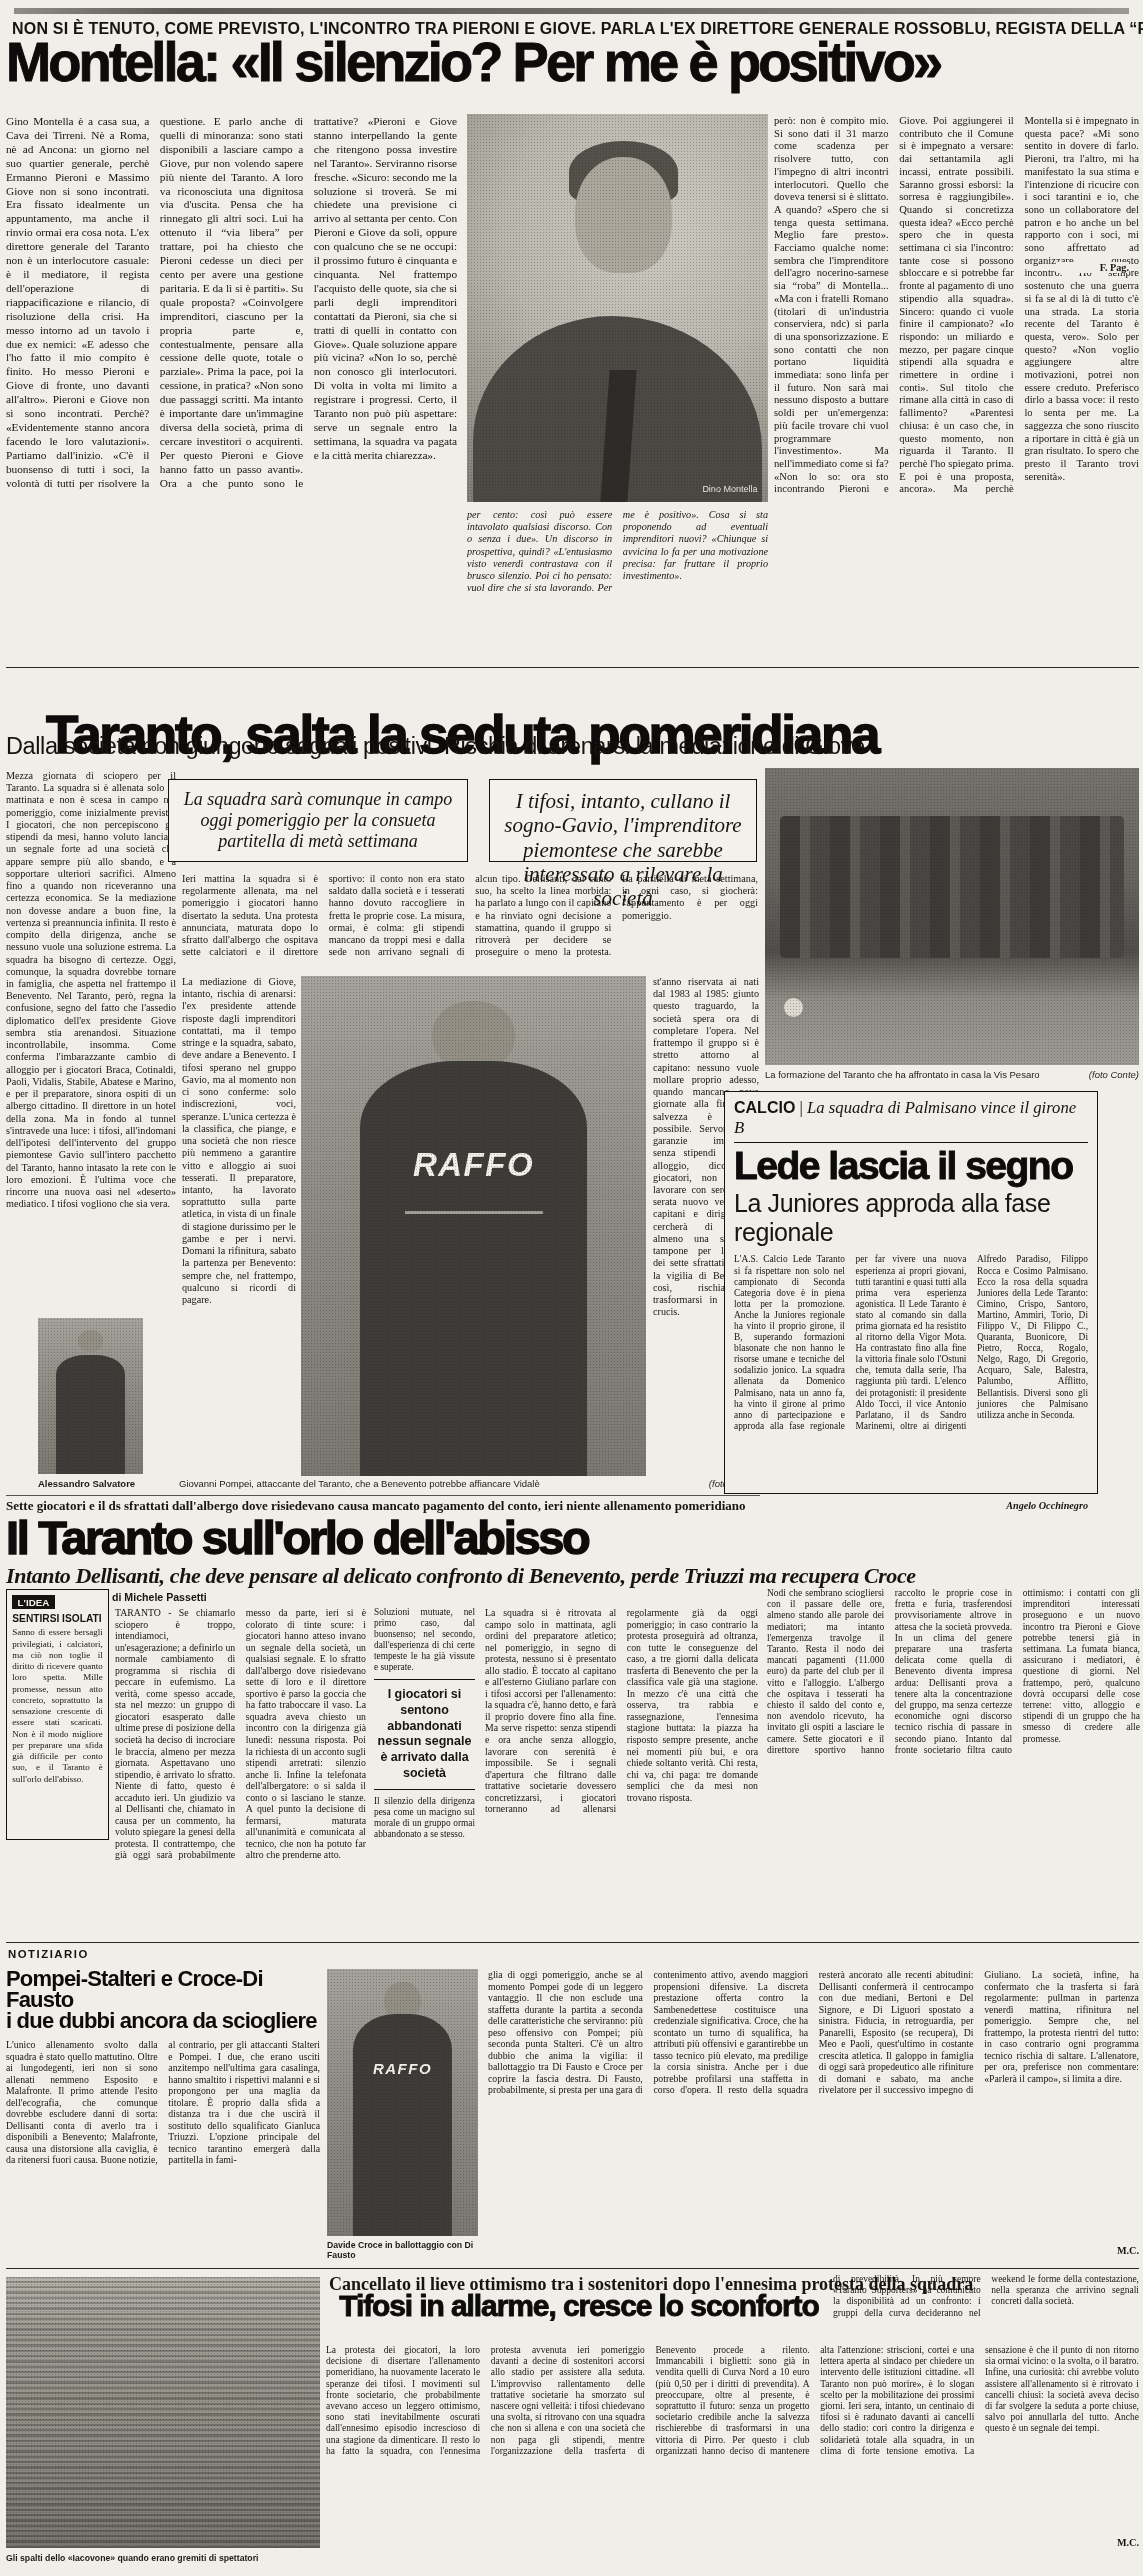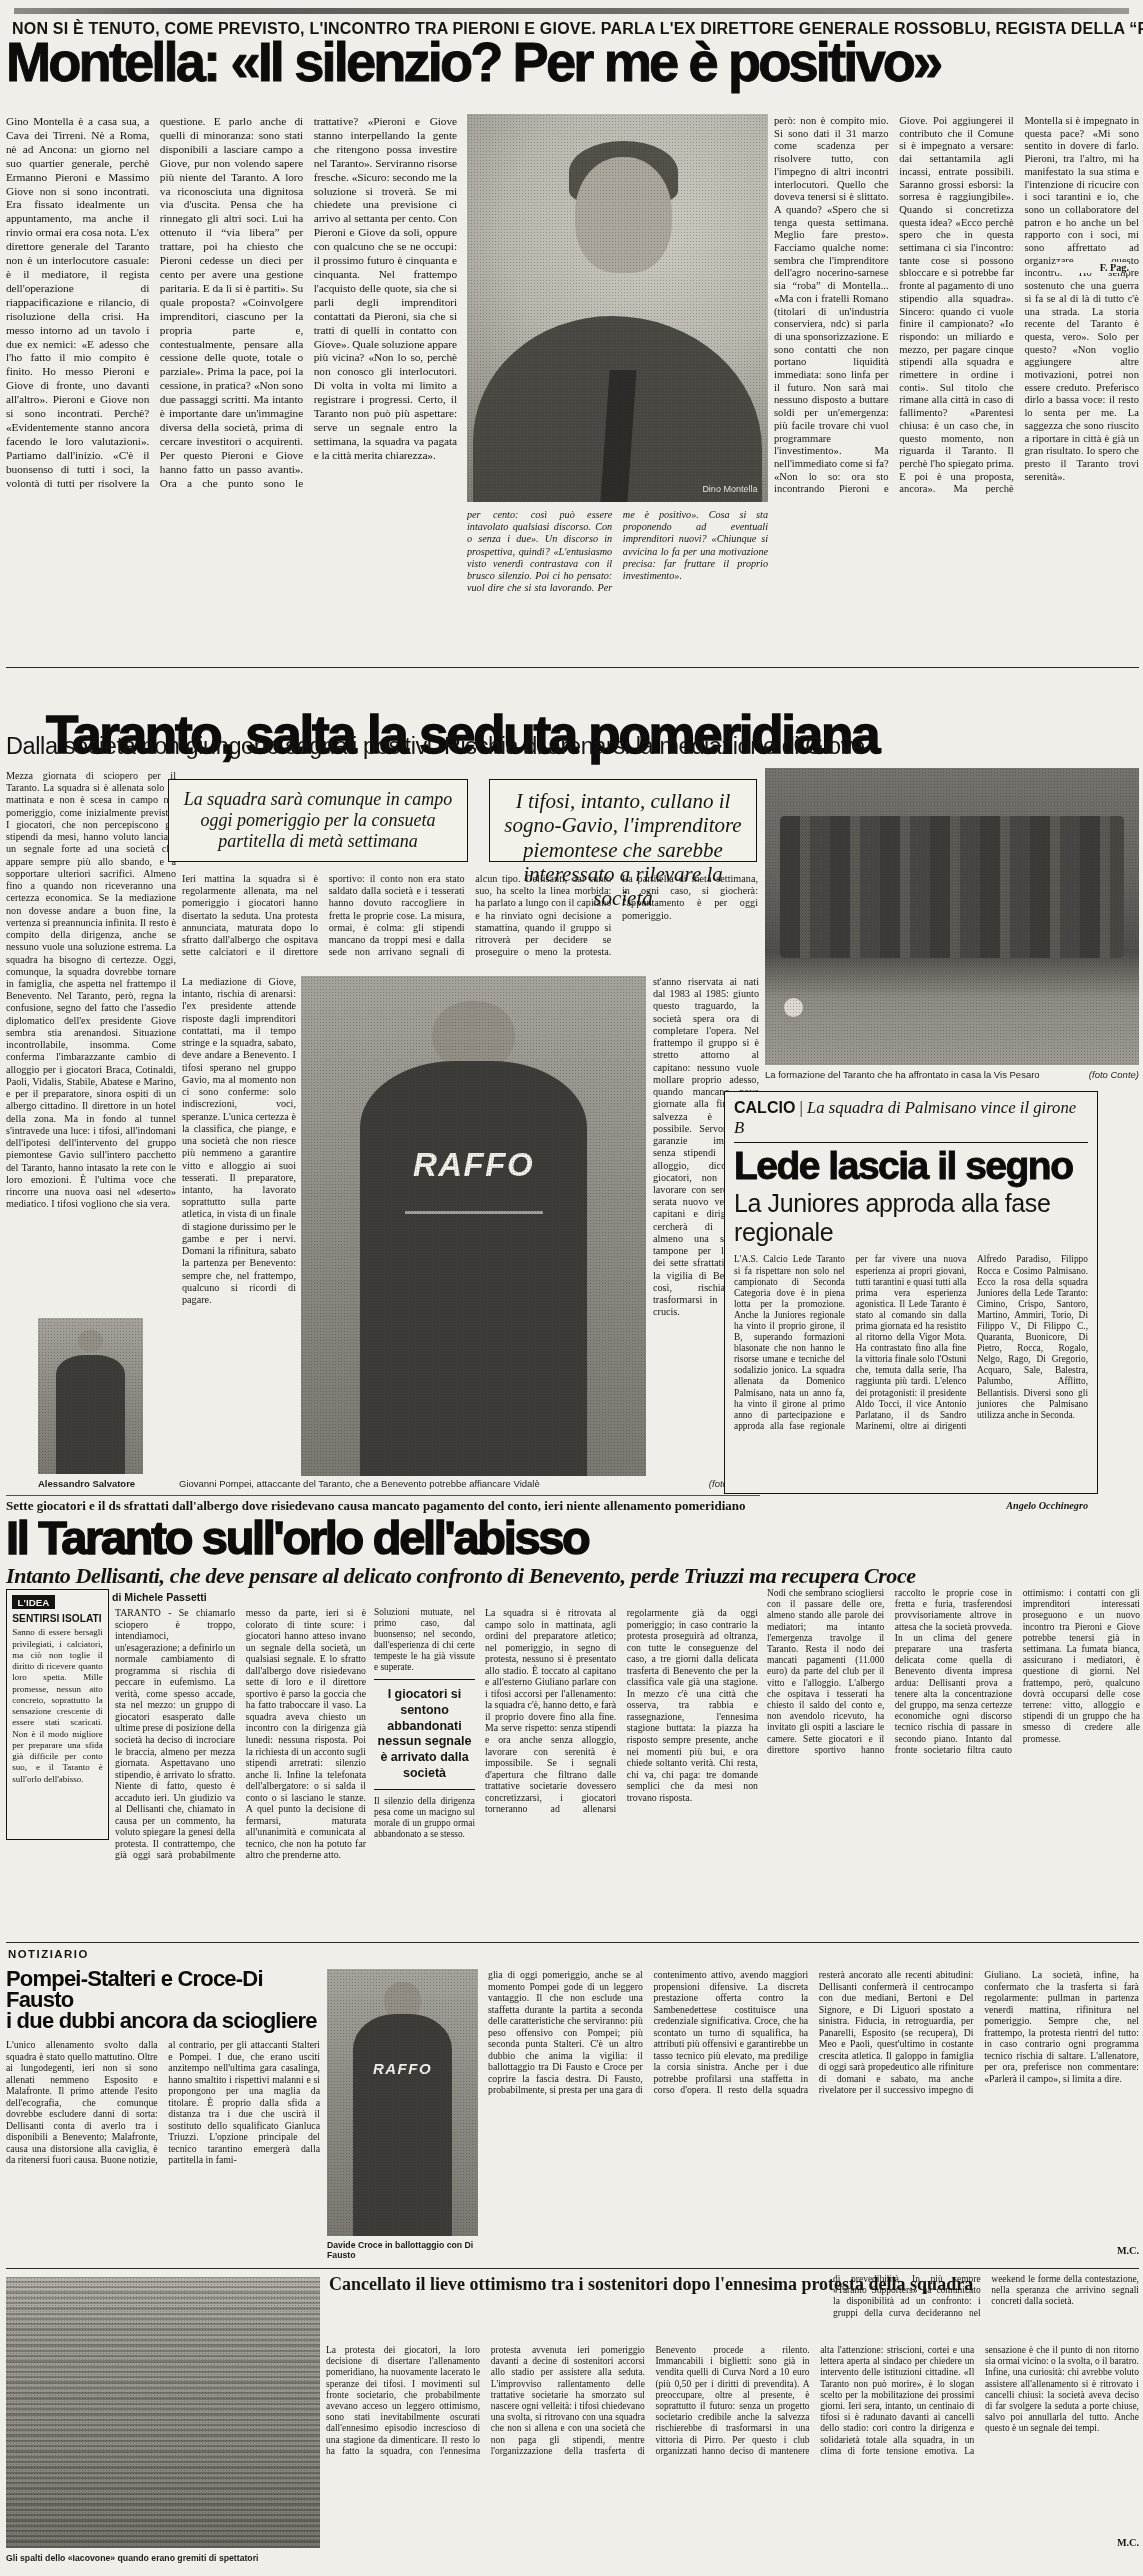--- a/index.html
+++ b/index.html
@@ -194,20 +194,21 @@
 
   <div class="rule" style="left:6px;top:2268px;width:1133px;"></div>
 
   <div class="photo" style="left:6px;top:2277px;width:314px;height:271px;">
     <div class="cr-bg"></div>
     <div class="cr-rows"></div>
   </div>
   <div class="abs caption" style="left:6px;top:2553px;width:314px;font-weight:bold;font-size:8.7px;">Gli spalti dello «Iacovone» quando erano gremiti di spettatori</div>
 
   <div class="abs" style="left:329px;top:2274px;width:500px;font-weight:bold;font-size:18px;text-align:center;white-space:nowrap;font-family:Liberation Serif, serif;">Cancellato il lieve ottimismo tra i sostenitori dopo l'ennesima protesta della squadra</div>
+  <div class="abs hl stroke1" style="left:326px;top:2292px;width:506px;font-size:30px;letter-spacing:-1.1px;text-align:center;white-space:nowrap;">Tifosi in allarme, cresce lo sconforto</div>
 
   <div class="abs cols2 just body-xs" style="left:833px;top:2274px;width:306px;height:67px;font-size:9.5px;">di prevedibilità. In più sempre «Taranto Supporters» ha comunicato la disponibilità ad un confronto: i gruppi della curva decideranno nel weekend le forme della contestazione, nella speranza che arrivino segnali concreti dalla società.</div>
 
   <div class="abs cols5 just body-xs" style="left:326px;top:2345px;width:813px;height:221px;font-size:9.5px;">La protesta dei giocatori, la loro decisione di disertare l'allenamento pomeridiano, ha nuovamente lacerato le speranze dei tifosi. I movimenti sul fronte societario, che probabilmente avevano acceso un leggero ottimismo, sono stati inevitabilmente oscurati dall'ennesimo episodio increscioso di una stagione da dimenticare. Il resto lo ha fatto la squadra, con l'ennesima protesta avvenuta ieri pomeriggio davanti a decine di sostenitori accorsi allo stadio per assistere alla seduta. L'improvviso rallentamento delle trattative societarie ha smorzato sul nascere ogni velleità: i tifosi chiedevano una svolta, si ritrovano con una squadra che non si allena e con una società che non paga gli stipendi, mentre l'organizzazione della trasferta di Benevento procede a rilento. Immancabili i biglietti: sono già in vendita quelli di Curva Nord a 10 euro (più 0,50 per i diritti di prevendita). A preoccupare, oltre al presente, è soprattutto il futuro: senza un progetto societario credibile anche la salvezza rischierebbe di trasformarsi in una vittoria di Pirro. Per questo i club organizzati hanno deciso di mantenere alta l'attenzione: striscioni, cortei e una lettera aperta al sindaco per chiedere un intervento delle istituzioni cittadine. «Il Taranto non può morire», è lo slogan scelto per la mobilitazione dei prossimi giorni. Ieri sera, intanto, un centinaio di tifosi si è radunato davanti ai cancelli dello stadio: cori contro la dirigenza e solidarietà totale alla squadra, in un clima di forte tensione emotiva. La sensazione è che il punto di non ritorno sia ormai vicino: o la svolta, o il baratro. Infine, una curiosità: chi avrebbe voluto assistere all'allenamento si è ritrovato i cancelli chiusi: la società aveva deciso di far svolgere la seduta a porte chiuse, salvo poi annullarla del tutto. Anche questo è un segnale dei tempi.</div>
 
   <div class="abs sig" style="left:1100px;top:2537px;width:39px;text-align:right;background:#efeee8;">M.C.</div>
 
 </div>
 
 

